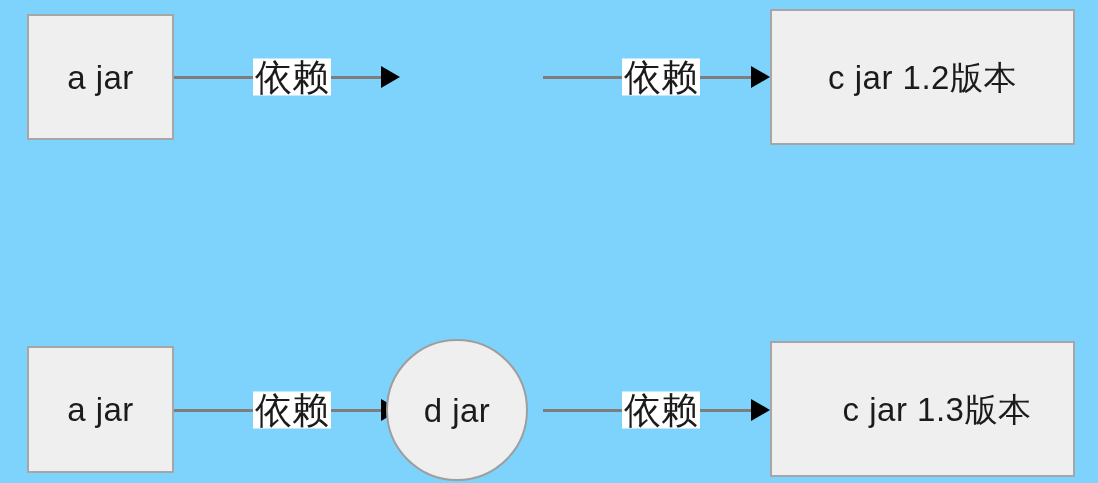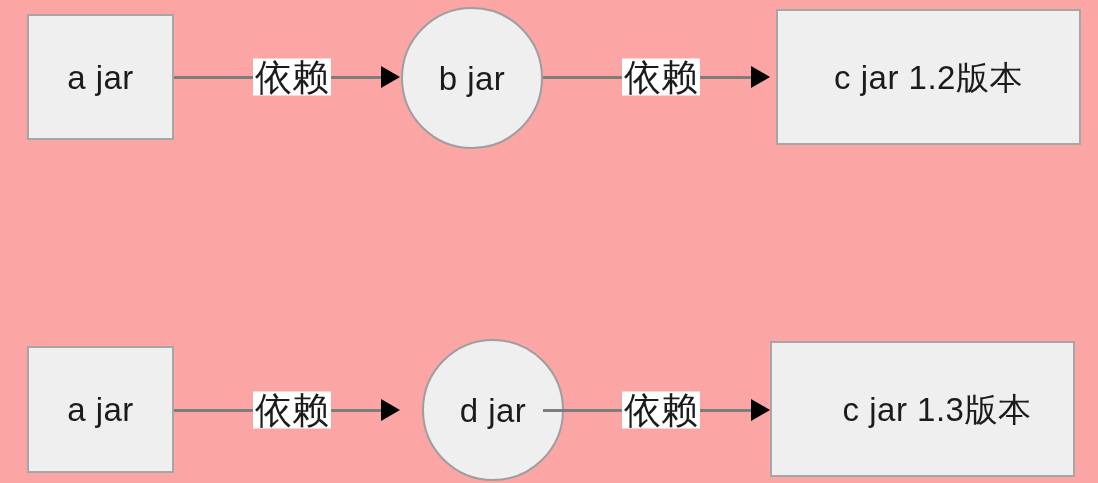--- a/index.html
+++ b/index.html
@@ -10,21 +10,21 @@
   body {
     width: 1098px;
     height: 483px;
     font-family: "Liberation Sans", "DejaVu Sans", sans-serif;
     overflow: hidden;
   }
   #diagram-canvas {
     position: relative;
     width: 1098px;
     height: 483px;
-    background: #fca5a5;
+    background: #7dd3fc;
   }
 
   
   .node {
     position: absolute;
     box-sizing: border-box;
     background: #efefef;
     border: 2px solid #a6a6a6;
     display: flex;
     align-items: center;
@@ -82,45 +82,42 @@
   <div class="node box-square" style="left:27px; top:14px; width:147px; height:126px;">
     <span>a jar</span>
   </div>
 
   <div class="edge" style="left:174px; top:76px; width:226px;">
     <div class="edge-line" style="left:0px; width:208px;"></div>
     <div class="arrow-head" style="left:207px;"></div>
     <div class="edge-label" style="left:118px; top:1px;">依赖</div>
   </div>
 
-  <div class="node circle" style="left:401px; top:7px; width:142px; height:142px;">
-    <span>b jar</span>
-  </div>
 
   <div class="edge" style="left:543px; top:76px; width:227px;">
     <div class="edge-line" style="left:0px; width:209px;"></div>
     <div class="arrow-head" style="left:208px;"></div>
     <div class="edge-label" style="left:118px; top:1px;">依赖</div>
   </div>
 
-  <div class="node box-wide" style="left:770px; top:9px; width:305px; height:136px;margin-left:6px;">
+  <div class="node box-wide" style="left:770px; top:9px; width:305px; height:136px;">
     <span>c jar 1.2版本</span>
   </div>
 
   <div class="node box-square" style="left:27px; top:346px; width:147px; height:127px;">
     <span>a jar</span>
   </div>
 
   <div class="edge" style="left:174px; top:409px; width:226px;">
     <div class="edge-line" style="left:0px; width:208px;"></div>
     <div class="arrow-head" style="left:207px;"></div>
     <div class="edge-label" style="left:118px; top:1px;">依赖</div>
   </div>
 
-  <div class="node circle" style="left:422px; top:339px; width:142px; height:142px;">
+  <div class="node circle" style="left:386px; top:339px; width:142px; height:142px;">
     <span>d jar</span>
   </div>
 
   <div class="edge" style="left:543px; top:409px; width:227px;">
     <div class="edge-line" style="left:0px; width:209px;"></div>
     <div class="arrow-head" style="left:208px;"></div>
     <div class="edge-label" style="left:118px; top:1px;">依赖</div>
   </div>
 
   <div class="node box-wide" style="left:770px; top:341px; width:305px; height:136px;padding-left:29px;">

